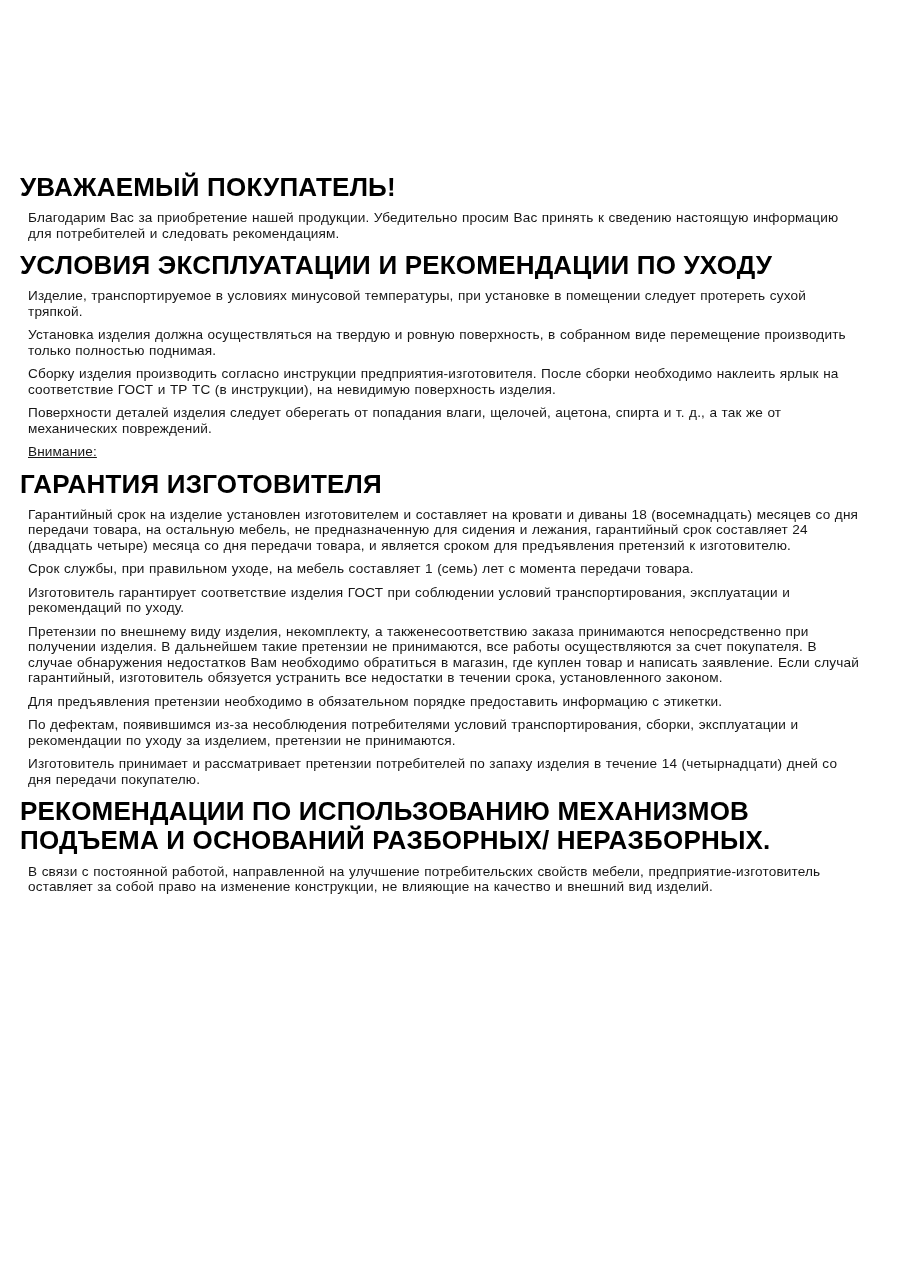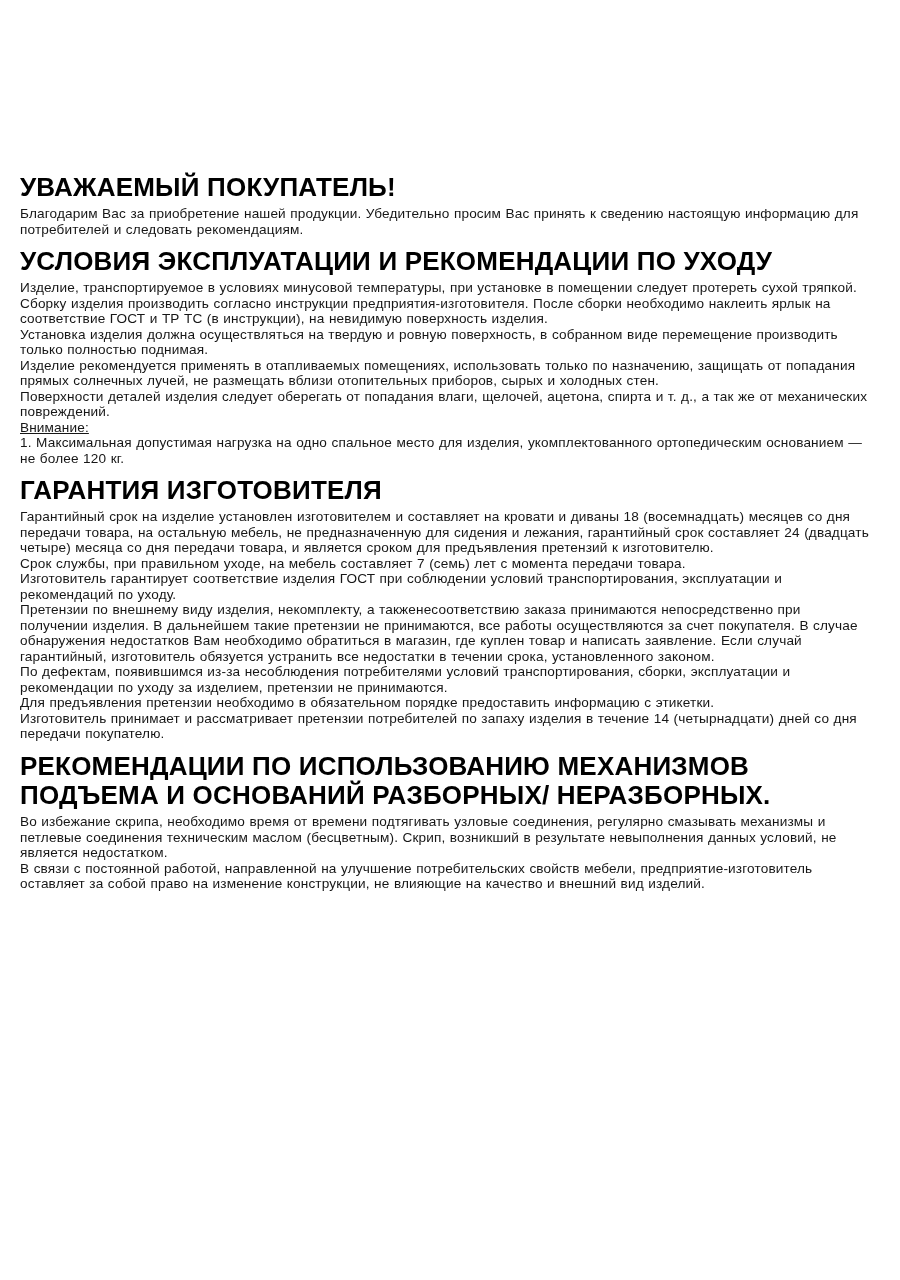--- a/index.html
+++ b/index.html
@@ -23,21 +23,21 @@
   .sec { margin: 0; }
   .h {
     font-size: 26px;
     line-height: 1.12;
     font-weight: 700;
     color: #000000;
     margin: 10px 0 4px 0;
     letter-spacing: 0.2px;
   }
   .p {
-    margin: 0;
+    margin: 8px;
     max-width: 866px;
     font-size: 13.6px;
     line-height: 15.5px;
     letter-spacing: 0.15px;
     word-spacing: 0.5px;
     color: #161616;
   }
   .attention {
     font-weight: 400;
     text-decoration: underline;
@@ -49,38 +49,35 @@
 <main class="doc">
 
   <section class="sec">
     <h1 class="h">УВАЖАЕМЫЙ ПОКУПАТЕЛЬ!</h1>
     <p class="p">Благодарим Вас за приобретение нашей продукции. Убедительно просим Вас принять к сведению настоящую информацию для потребителей и следовать рекомендациям.</p>
   </section>
 
   <section class="sec">
     <h1 class="h">УСЛОВИЯ ЭКСПЛУАТАЦИИ И РЕКОМЕНДАЦИИ ПО УХОДУ</h1>
     <p class="p">Изделие, транспортируемое в условиях минусовой температуры, при установке в помещении следует протереть сухой тряпкой.</p>
+    <p class="p">Установка изделия должна осуществляться на твердую и ровную поверхность, в собранном виде перемещение производить только полностью поднимая.</p>
     <p class="p">Сборку изделия производить согласно инструкции предприятия-изготовителя. После сборки необходимо наклеить ярлык на соответствие ГОСТ и ТР ТС (в инструкции), на невидимую поверхность изделия.</p>
-    <p class="p">Установка изделия должна осуществляться на твердую и ровную поверхность, в собранном виде перемещение производить только полностью поднимая.</p>
-    <p class="p">Изделие рекомендуется  применять в отапливаемых помещениях, использовать только по назначению, защищать от попадания прямых солнечных лучей, не размещать вблизи отопительных приборов, сырых и холодных стен.</p>
     <p class="p">Поверхности деталей изделия следует оберегать от попадания влаги, щелочей, ацетона, спирта и т. д., а так же от механических повреждений.</p>
     <p class="p attention">Внимание:</p>
-    <p class="p">1. Максимальная допустимая нагрузка на одно спальное место для изделия, укомплектованного ортопедическим основанием — не более 120 кг.</p>
   </section>
 
   <section class="sec">
     <h1 class="h">ГАРАНТИЯ ИЗГОТОВИТЕЛЯ</h1>
     <p class="p">Гарантийный срок на изделие установлен изготовителем и составляет на кровати и диваны 18 (восемнадцать) месяцев со дня передачи товара, на остальную мебель, не предназначенную для сидения и лежания, гарантийный срок составляет 24 (двадцать четыре) месяца со дня передачи товара, и является сроком для предъявления претензий к изготовителю.</p>
-    <p class="p">Срок службы, при правильном уходе, на мебель составляет 7 (семь) лет с момента передачи товара.</p>
+    <p class="p">Срок службы, при правильном уходе, на мебель составляет 1 (семь) лет с момента передачи товара.</p>
     <p class="p">Изготовитель гарантирует соответствие изделия ГОСТ при соблюдении условий транспортирования, эксплуатации и рекомендаций по уходу.</p>
     <p class="p">Претензии по внешнему виду изделия, некомплекту, а такженесоответствию заказа принимаются непосредственно при получении изделия. В дальнейшем такие претензии не принимаются, все работы осуществляются за счет покупателя. В случае обнаружения недостатков  Вам необходимо обратиться в магазин, где куплен товар и написать заявление. Если случай гарантийный, изготовитель обязуется устранить все недостатки в течении срока, установленного законом.</p>
+    <p class="p">Для предъявления претензии необходимо в обязательном порядке предоставить информацию с этикетки.</p>
     <p class="p">По дефектам, появившимся из-за несоблюдения потребителями условий транспортирования, сборки, эксплуатации и рекомендации по уходу за изделием, претензии не принимаются.</p>
-    <p class="p">Для предъявления претензии необходимо в обязательном порядке предоставить информацию с этикетки.</p>
     <p class="p">Изготовитель принимает и рассматривает претензии потребителей по запаху изделия в течение 14 (четырнадцати) дней со дня передачи  покупателю.</p>
   </section>
 
   <section class="sec">
     <h1 class="h">РЕКОМЕНДАЦИИ ПО ИСПОЛЬЗОВАНИЮ МЕХАНИЗМОВ ПОДЪЕМА И ОСНОВАНИЙ РАЗБОРНЫХ/ НЕРАЗБОРНЫХ.</h1>
-    <p class="p">Во избежание скрипа, необходимо время от времени подтягивать узловые соединения, регулярно смазывать механизмы и петлевые соединения техническим маслом (бесцветным). Скрип, возникший в результате невыполнения данных условий, не является недостатком.</p>
     <p class="p">В связи с постоянной работой, направленной на улучшение потребительских свойств мебели, предприятие-изготовитель оставляет за собой право на изменение конструкции, не влияющие на качество и внешний вид изделий.</p>
   </section>
 
 </main>
 
 </body></html>

